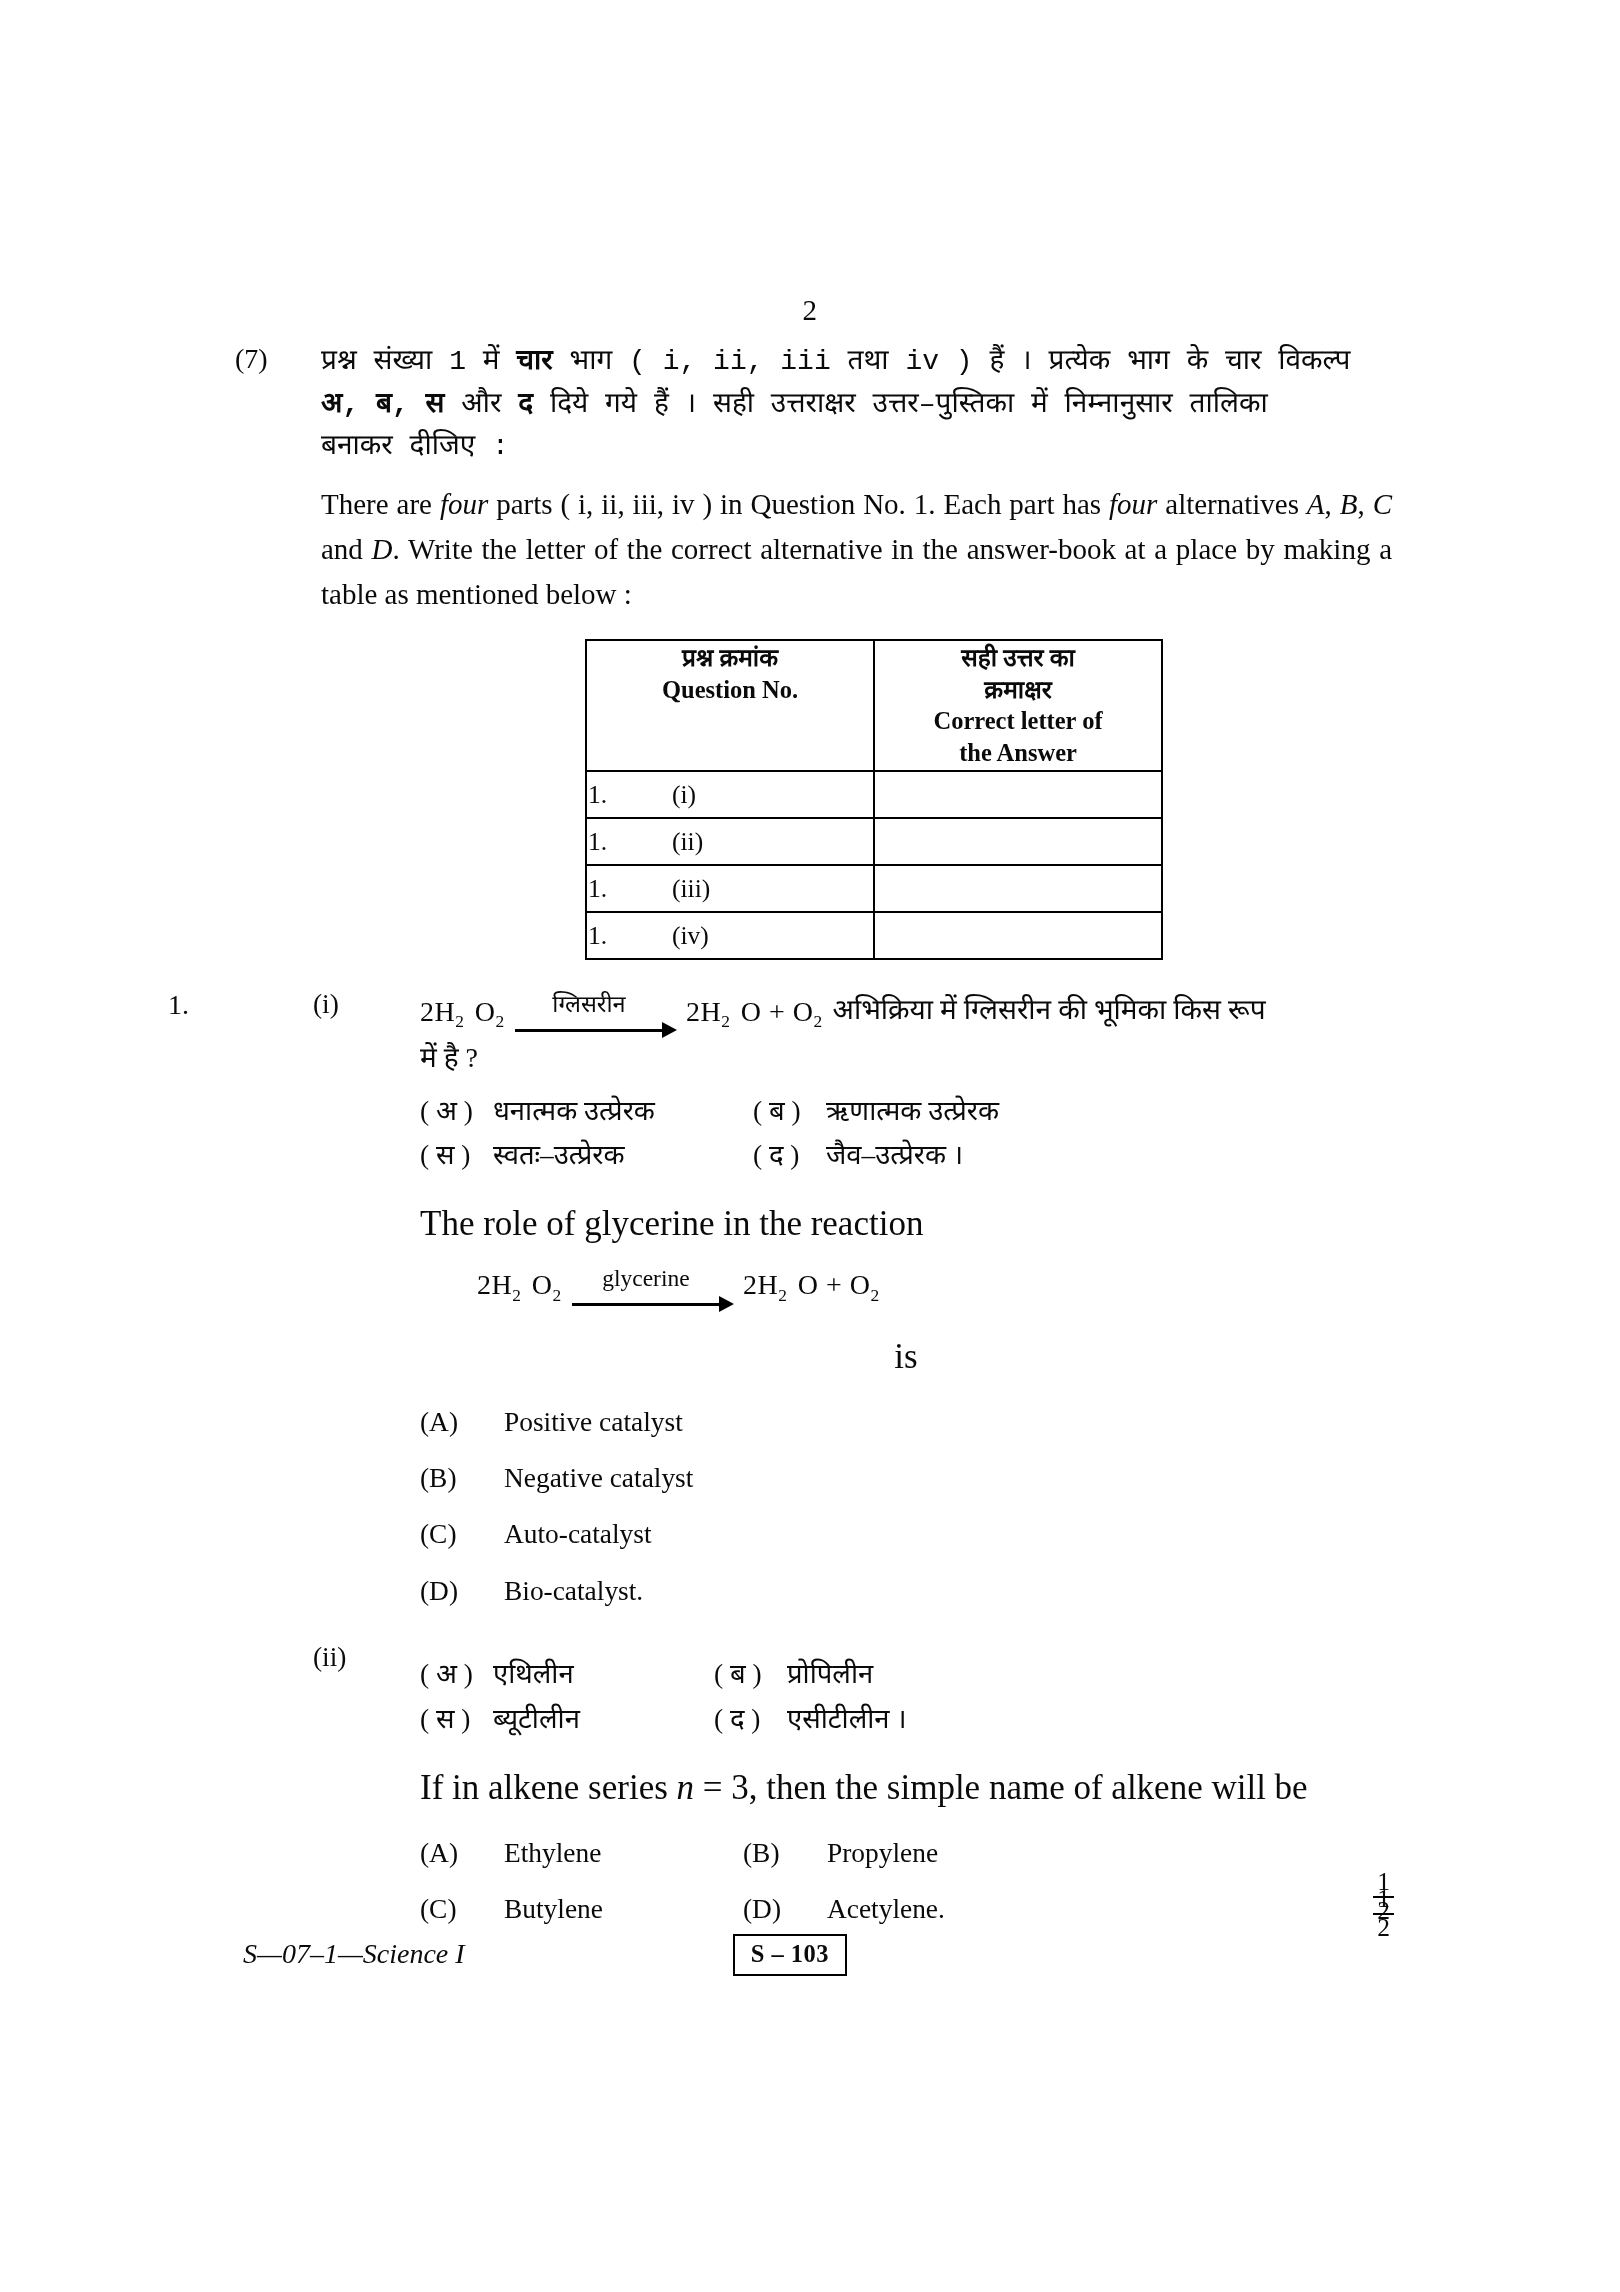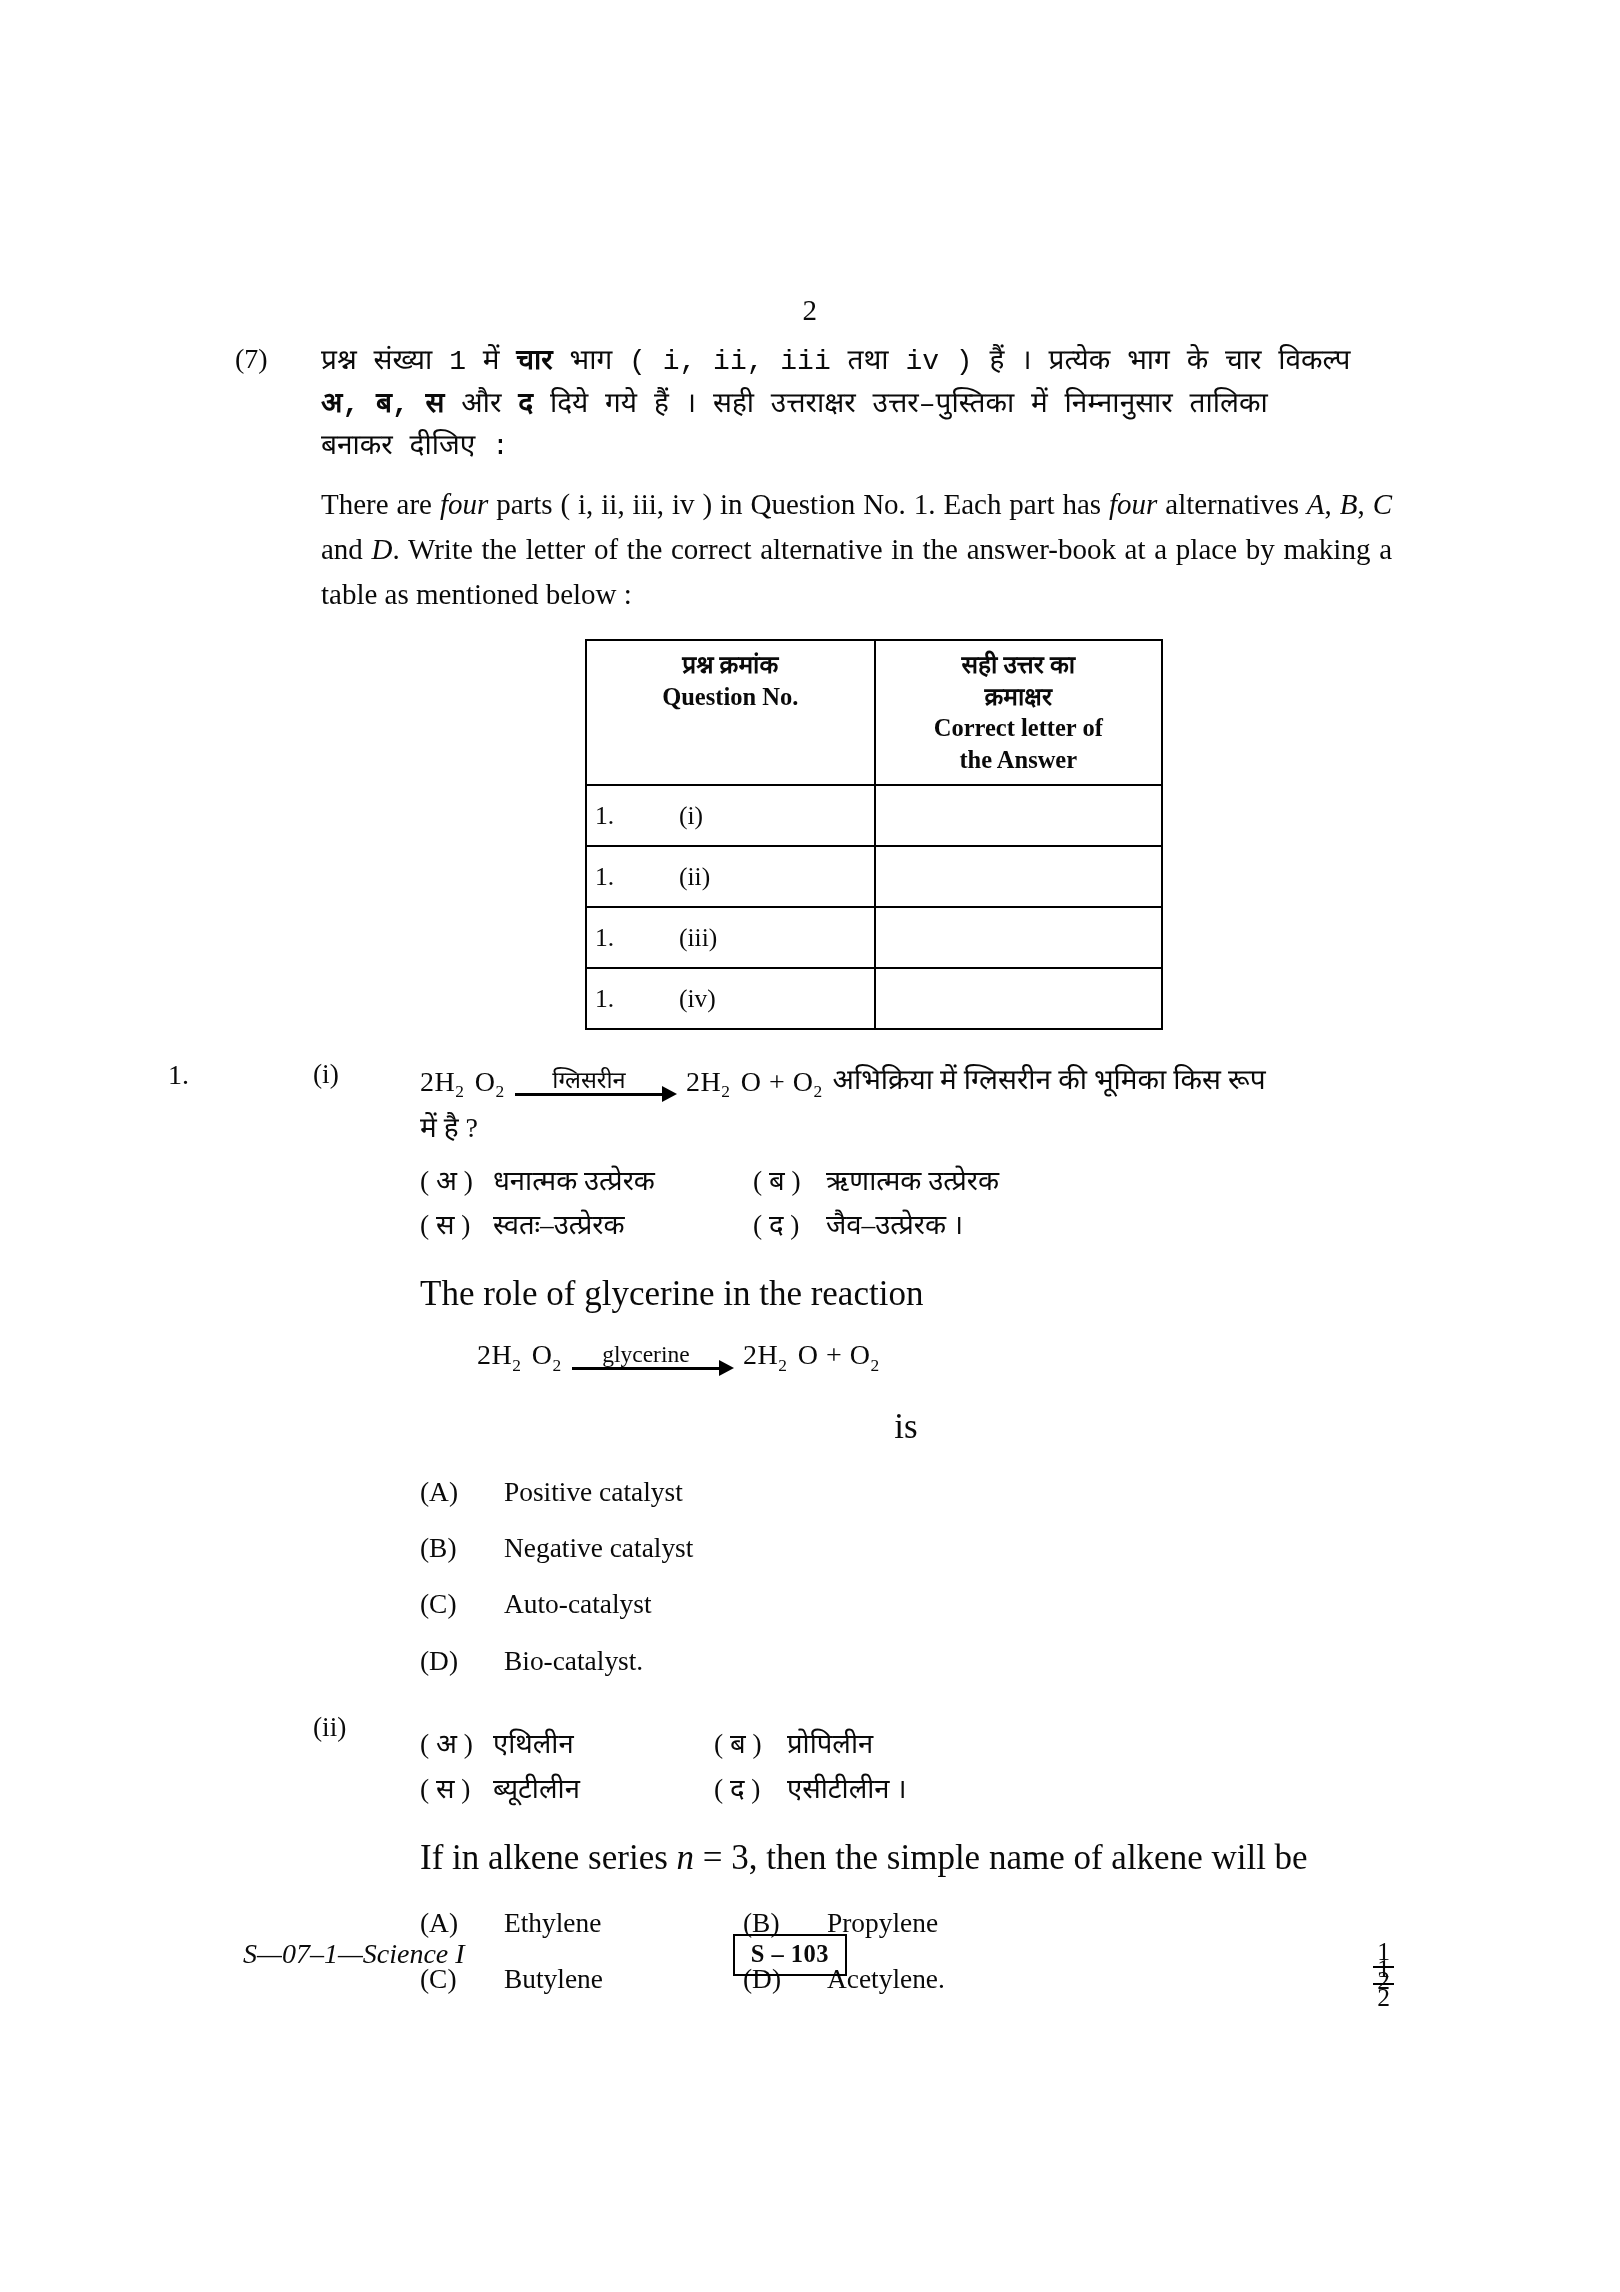--- a/index.html
+++ b/index.html
@@ -76,21 +76,21 @@
     display: flex;
     justify-content: center;
   }
   table.ans-table {
     border-collapse: collapse;
     width: 578px;
     margin-left: 35px;
   }
   table.ans-table td, table.ans-table th {
     border: 2.5px solid #000;
-    padding: 8px;
+    padding: 1px;
   }
   .th-cell {
     text-align: center;
     padding: 8.8px 5.9px 15.7px 5.9px;
     font-weight: 700;
     font-size: 24.5px;
     line-height: 1.30;
     vertical-align: top;
   }
   .th-cell .hin { font-weight: 700; }
@@ -145,21 +145,21 @@
   .arrow-box {
     display: inline-block;
     position: relative;
     margin: 0 3.9px 0 7.8px;
     min-width: 147px;
     text-align: center;
   }
   .arrow-label {
     font-size: 23.5px;
     line-height: 1;
-    padding-bottom: 0;
+    padding-bottom: 12px;
     display: block;
     white-space: nowrap;
   }
   .arrow-line {
     display: block;
     position: relative;
     height: 2.9px;
     background: #000;
     width: 100%;
   }

